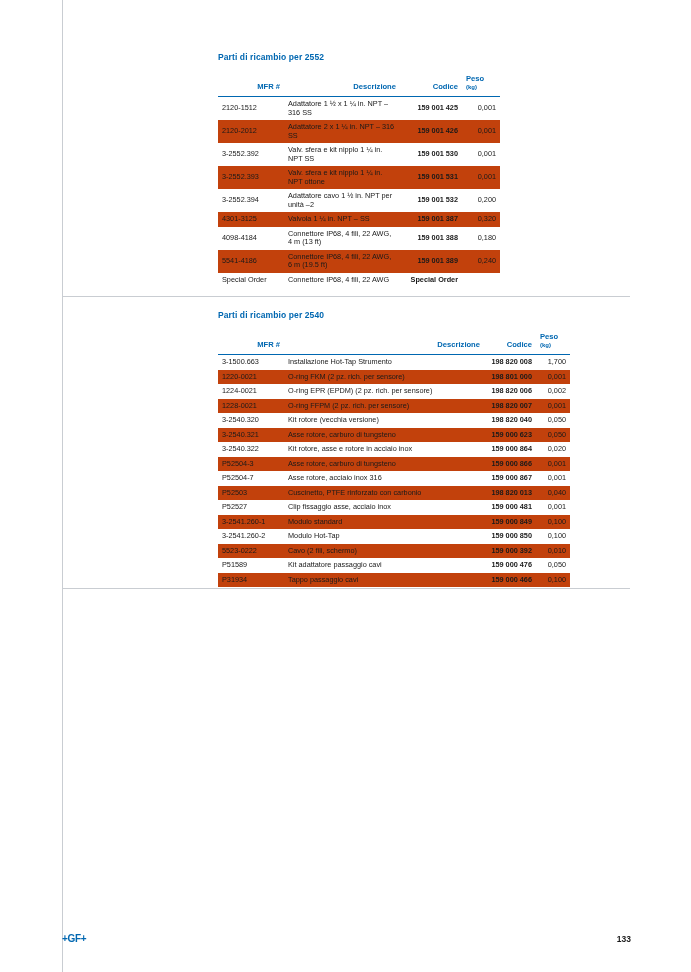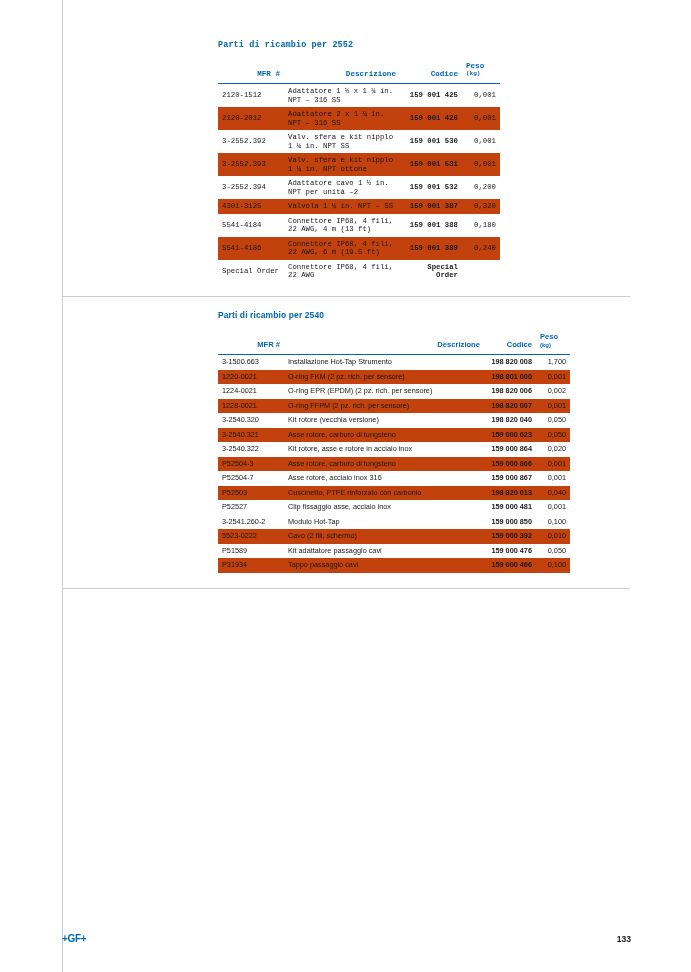--- a/index.html
+++ b/index.html
@@ -25,23 +25,22 @@
     position: absolute;
     left: 62px;
     top: 0;
     width: 1px;
     height: 972px;
     background: #c9cdd2;
   }
   .content {
     position: absolute;
     left: 218px;
-    top: 40px;
+    top: 52px;
     width: 352px;
-    font-family: Liberation Mono, monospace;
   }
   .section-title {
     color: #0067b1;
     font-size: 8.5px;
     font-weight: bold;
     letter-spacing: 0.1px;
     margin: 0 0 12px 0;
   }
   table.parts {
     border-collapse: collapse;
@@ -186,21 +185,21 @@
             <td class="c-code">159 001 532</td>
             <td class="c-weight">0,200</td>
           </tr>
           <tr class="alt">
             <td class="c-mfr">4301-3125</td>
             <td class="c-desc">Valvola 1 ¼ in. NPT – SS</td>
             <td class="c-code">159 001 387</td>
             <td class="c-weight">0,320</td>
           </tr>
           <tr>
-            <td class="c-mfr">5541-4184</td>
+            <td class="c-mfr">4098-4184</td>
             <td class="c-desc">Connettore IP68, 4 fili, 22 AWG, 4 m (13 ft)</td>
             <td class="c-code">159 001 388</td>
             <td class="c-weight">0,180</td>
           </tr>
           <tr class="alt">
             <td class="c-mfr">5541-4186</td>
             <td class="c-desc">Connettore IP68, 4 fili, 22 AWG, 6 m (19.5 ft)</td>
             <td class="c-code">159 001 389</td>
             <td class="c-weight">0,240</td>
           </tr>
@@ -296,20 +295,26 @@
             <td class="c-desc">Cuscinetto, PTFE rinforzato con carbonio</td>
             <td class="c-code">198 820 013</td>
             <td class="c-weight">0,040</td>
           </tr>
           <tr>
             <td class="c-mfr">P52527</td>
             <td class="c-desc">Clip fissaggio asse, acciaio inox</td>
             <td class="c-code">159 000 481</td>
             <td class="c-weight">0,001</td>
           </tr>
+          <tr class="alt">
+            <td class="c-mfr">3-2541.260-1</td>
+            <td class="c-desc">Modulo standard</td>
+            <td class="c-code">159 000 849</td>
+            <td class="c-weight">0,100</td>
+          </tr>
           <tr>
             <td class="c-mfr">3-2541.260-2</td>
             <td class="c-desc">Modulo Hot-Tap</td>
             <td class="c-code">159 000 850</td>
             <td class="c-weight">0,100</td>
           </tr>
           <tr class="alt">
             <td class="c-mfr">5523-0222</td>
             <td class="c-desc">Cavo (2 fili, schermo)</td>
             <td class="c-code">159 000 392</td>

